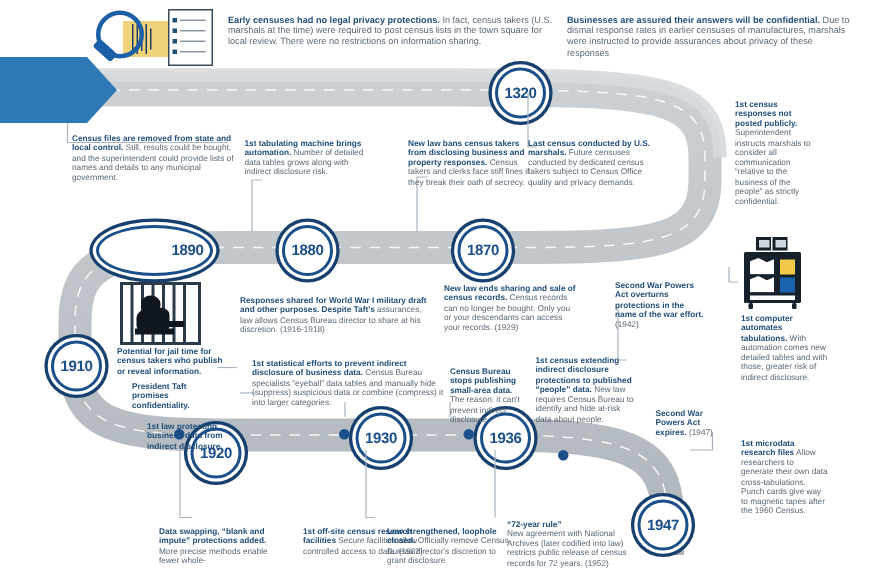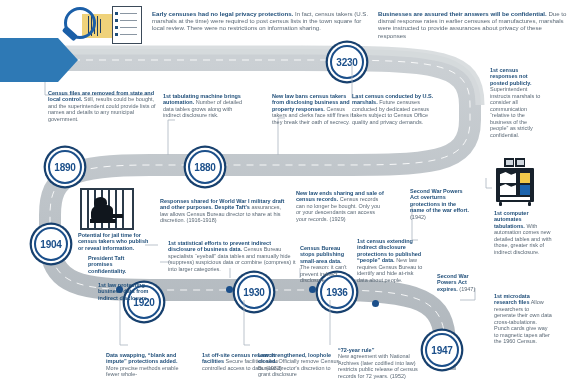--- a/index.html
+++ b/index.html
@@ -88,24 +88,25 @@
              C 50 285 80 290 150 290
              L 330 290
              C 420 290 445 300 445 345
              L 445 370" fill="none" stroke="#ffffff" stroke-width="1" stroke-dasharray="7 6" opacity=".85"></path>
 
     <path d="M 60 50 L 300 50 C 440 50 480 52 480 105" fill="none" stroke="#d6dadd" stroke-width="9" opacity=".9"></path>
 
     <polygon points="0,38 58,38 78,60 58,82 0,82" fill="#2e79b5"></polygon>
   </svg>
 
-  <div class="year big" style="left:330px;top:45px;">3230</div>
+  <div class="year big" style="left:330px;top:45px;">1320</div>
+  <div class="year big" style="left:305px;top:150px;">1870</div>
   <div class="year big" style="left:188px;top:150px;">1880</div>
-  <div class="year big" style="left:48px;top:150px;">1890</div>
-  <div class="year big" style="left:34px;top:227px;">1904</div>
+  <div class="year big" style="left:64px;top:150px;padding-left:44px;">1890</div>
+  <div class="year big" style="left:34px;top:227px;">1910</div>
   <div class="year big" style="left:127px;top:285px;">1920</div>
   <div class="year big" style="left:237px;top:275px;">1930</div>
   <div class="year big" style="left:320px;top:275px;">1936</div>
   <div class="year big" style="left:425px;top:333px;">1947</div>
 
   <div class="dot" style="left:116px;top:286px;"></div>
   <div class="dot" style="left:226px;top:286px;"></div>
   <div class="dot" style="left:309px;top:286px;"></div>
   <div class="dot" style="left:372px;top:300px;"></div>
 

